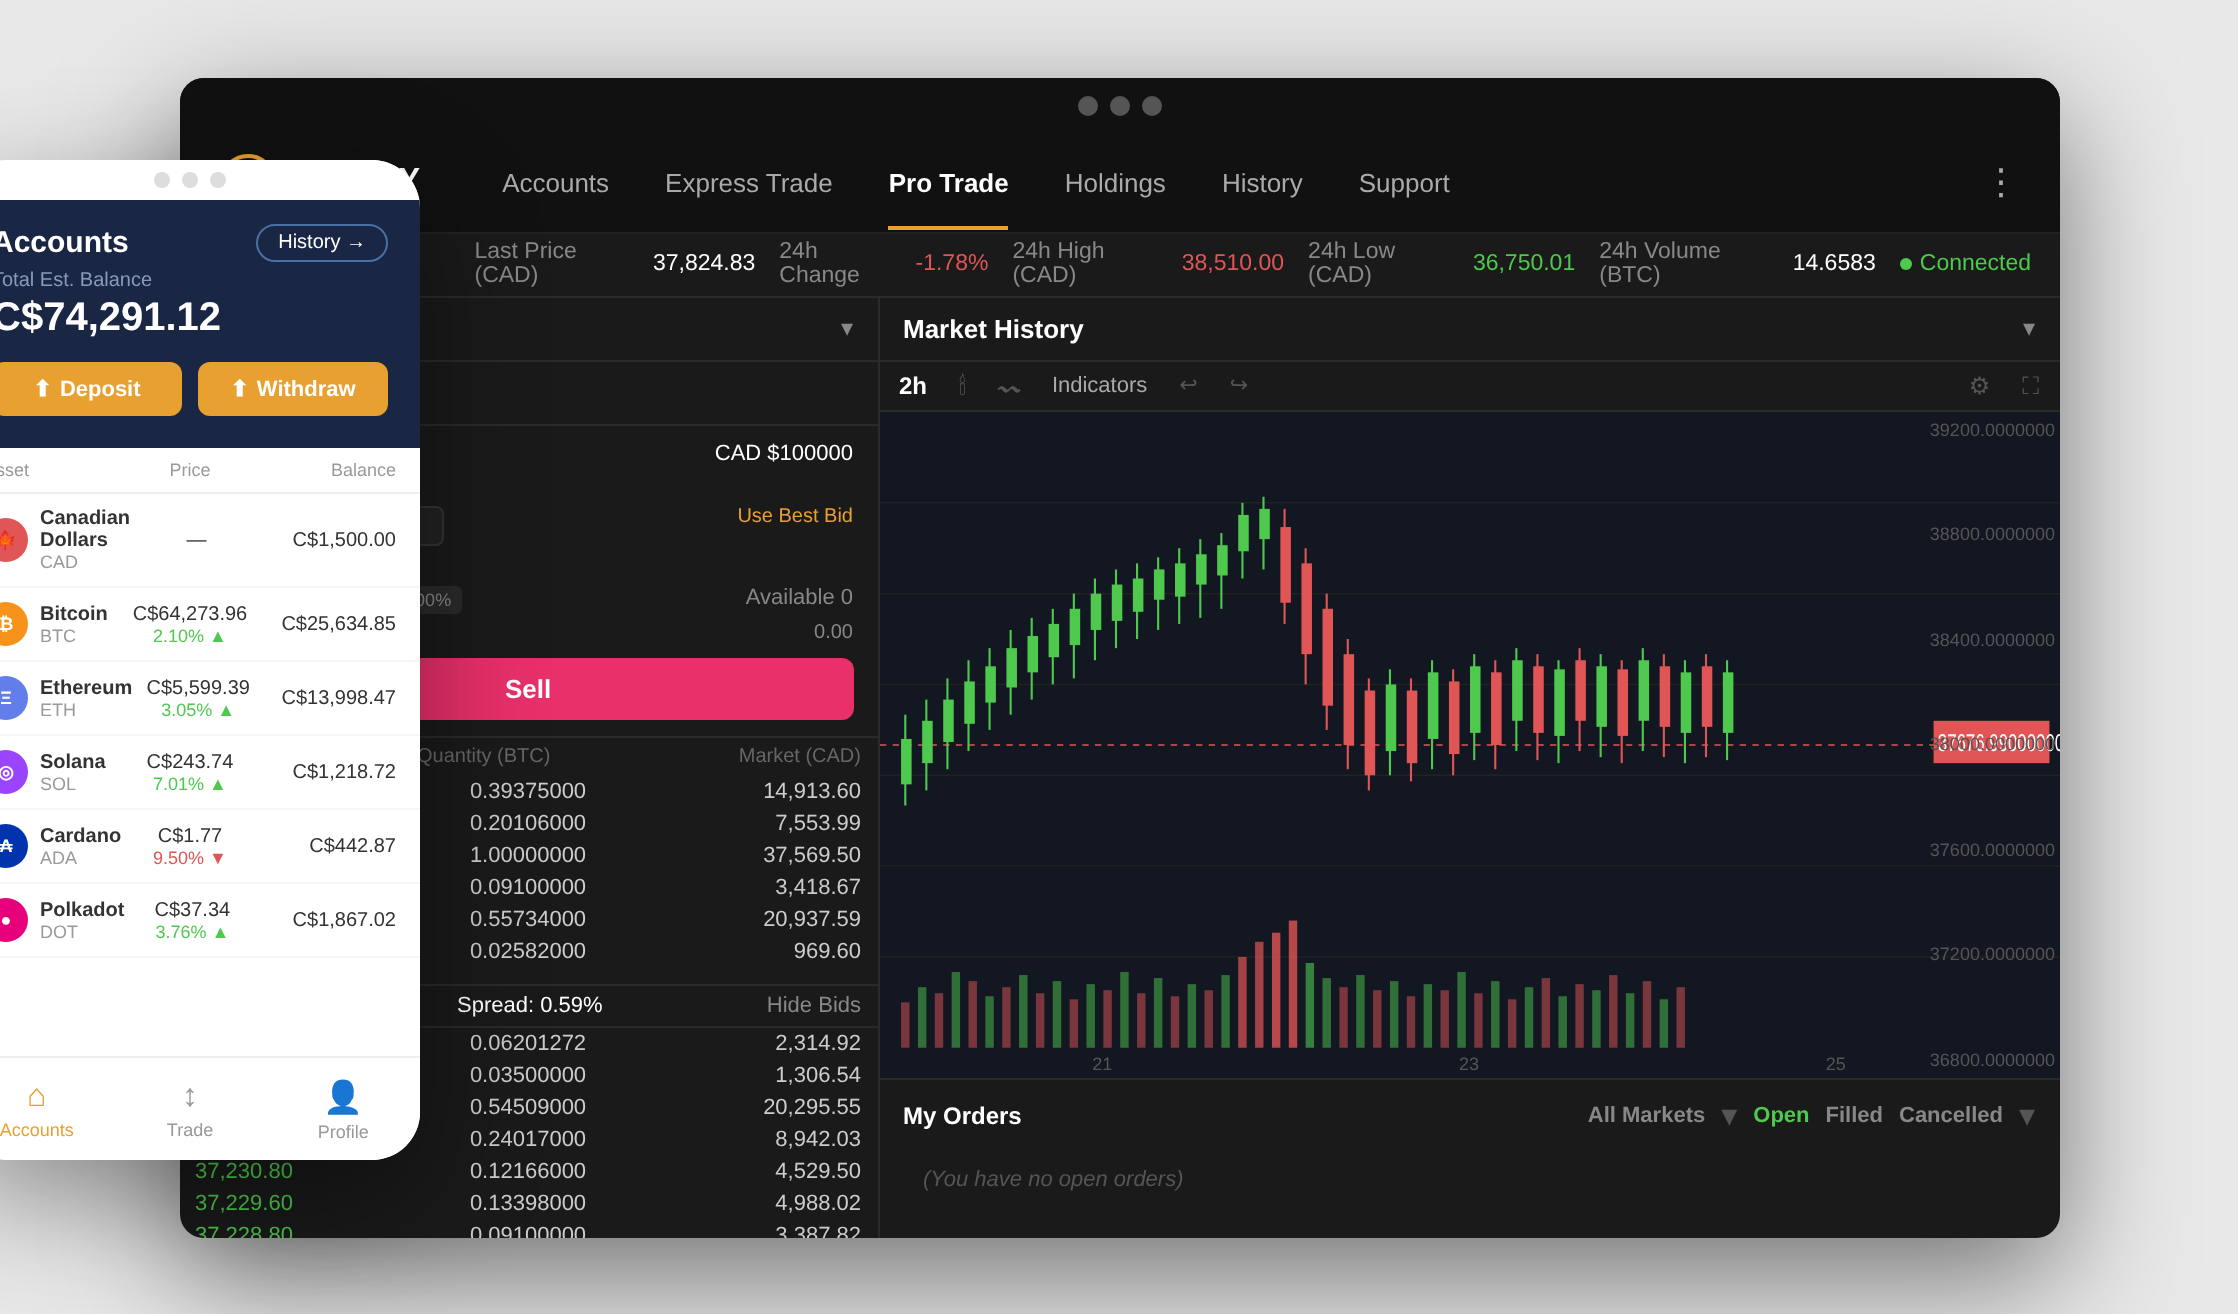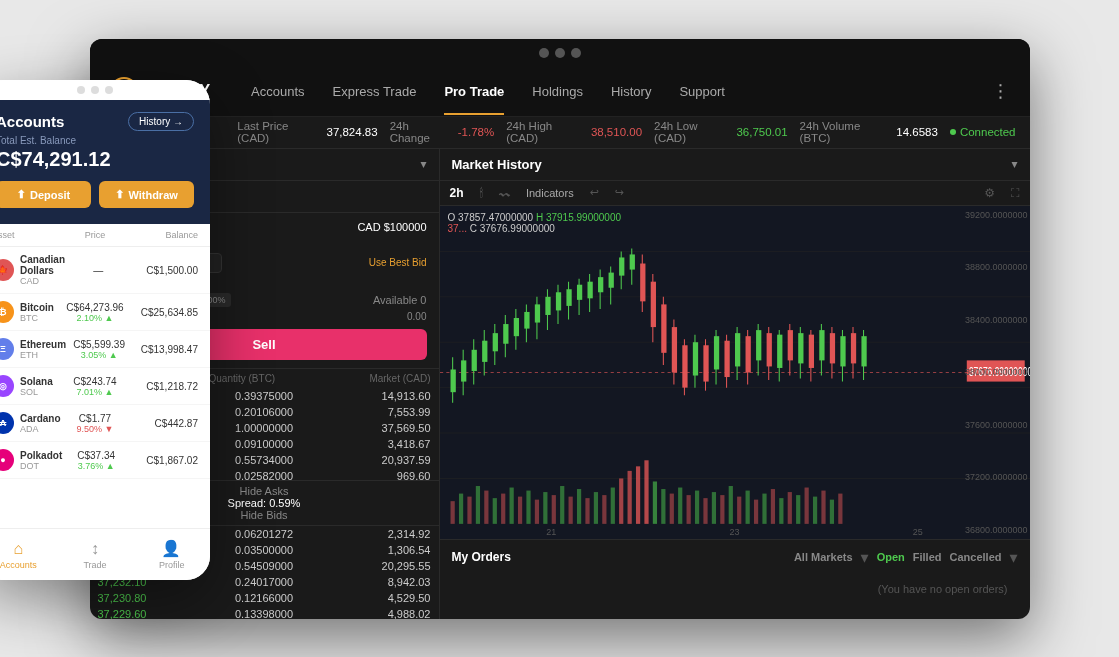--- a/index.html
+++ b/index.html
@@ -215,21 +215,20 @@
 
     .spread-bar {
       padding: 4px 8px;
       font-size: 11px;
       color: #888;
       text-align: center;
       border-top: 1px solid #2a2a2a;
       border-bottom: 1px solid #2a2a2a;
       display: flex;
       justify-content: space-between;
-      flex-direction: column;
     }
     .spread-value { color: #fff; }
     .hide-btn { color: #888; cursor: pointer; }
 
     
     .right-panel {
       flex: 1;
       display: flex;
       flex-direction: column;
     }
@@ -308,21 +307,21 @@
       margin-bottom: 6px;
     }
     .orders-title { color: #fff; font-size: 12px; font-weight: 600; }
     .orders-filters {
       display: flex;
       gap: 8px;
       align-items: center;
     }
     .orders-filter { color: #888; font-size: 11px; cursor: pointer; font-weight: bold; }
     .orders-filter.link { color: #4ec94e; }
-    .orders-empty { color: #555; font-size: 11px; text-align: right; padding: 10px; }
+    .orders-empty { color: #555; font-size: 11px; text-align: left; padding: 10px; font-style: italic; }
 
     
     .mobile-app {
       position: absolute;
       left: -20px;
       top: 80px;
       width: 230px;
       height: 500px;
       background: #fff;
       border-radius: 24px;
@@ -492,21 +491,21 @@
     .mobile-nav-label { font-size: 9px; color: #999; }
     .mobile-nav-label.active { color: #e8a030; }
 
     
     .order-form {
       padding: 8px 12px;
       border-bottom: 1px solid #2a2a2a;
     }
     .order-form-row {
       display: flex;
-      align-items: center;
+      align-items: flex-start;
       justify-content: space-between;
       margin-bottom: 4px;
       font-size: 11px;
     }
     .form-label { color: #888; }
     .form-value { color: #fff; }
     .form-input {
       background: #222;
       border: 1px solid #333;
       border-radius: 4px;
@@ -740,27 +739,20 @@
         <span class="chart-indicators">Indicators</span>
         <span style="color:#555;font-size:11px">↩</span>
         <span style="color:#555;font-size:11px">↪</span>
         <div style="flex:1"></div>
         <span style="color:#555;font-size:12px">⚙</span>
         <span style="color:#555;font-size:12px">⛶</span>
       </div>
 
       <div class="chart-area">
         
-        <div class="ohlc-info">
-          <span class="ohlc-o">O 37857.47000000</span>
-          <span class="ohlc-h">H 37915.99000000</span><br>
-          <span style="color:#e05555;font-size:10px">37...</span>
-          <span class="ohlc-l"></span>
-          <span class="ohlc-c">C 37676.99000000</span>
-        </div>
 
         
         <svg class="chart-svg" viewBox="0 0 560 220" preserveAspectRatio="none">
 
           <line x1="0" y1="30" x2="560" y2="30" stroke="#222" stroke-width="0.5"></line>
           <line x1="0" y1="60" x2="560" y2="60" stroke="#222" stroke-width="0.5"></line>
           <line x1="0" y1="90" x2="560" y2="90" stroke="#222" stroke-width="0.5"></line>
           <line x1="0" y1="120" x2="560" y2="120" stroke="#222" stroke-width="0.5"></line>
           <line x1="0" y1="150" x2="560" y2="150" stroke="#222" stroke-width="0.5"></line>
           <line x1="0" y1="180" x2="560" y2="180" stroke="#222" stroke-width="0.5"></line>

